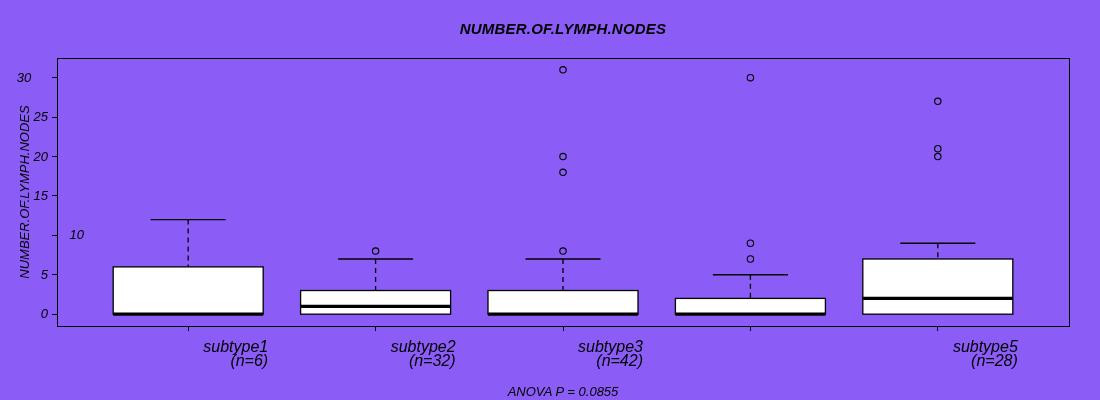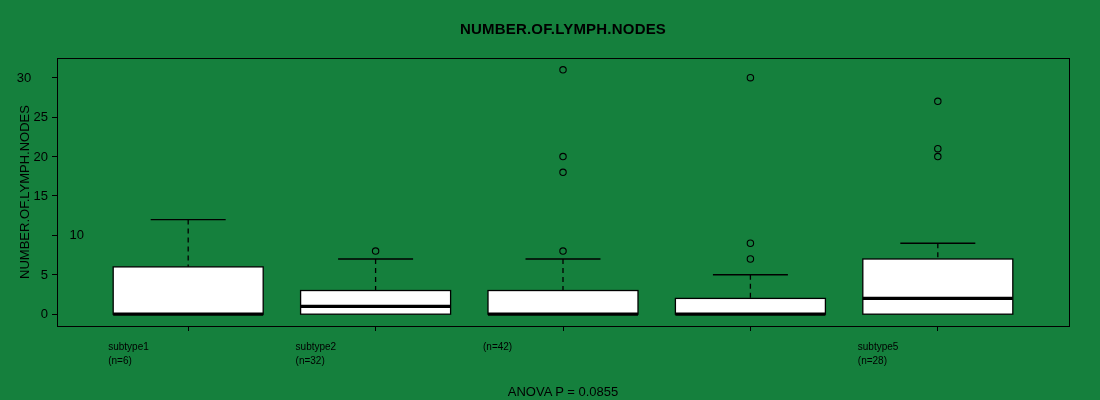--- a/index.html
+++ b/index.html
@@ -1,23 +1,24 @@
 <!DOCTYPE html>
 <html><head>
 <meta charset="utf-8">
 <style>
   html, body { margin: 0; padding: 0; background: #ffffff; }
   .page {
     position: relative;
     width: 1100px;
     height: 400px;
-    background: #15803d;
+    background: #8b5cf6;
     font-family: "Liberation Sans", sans-serif;
     color: #000000;
     overflow: hidden;
+    font-style: italic;
   }
   .chart-title {
     position: absolute;
     left: 57px;
     top: 20px;
     width: 1012px;
     text-align: center;
     font-size: 15px;
     font-weight: bold;
     letter-spacing: 0.2px;
@@ -36,22 +37,22 @@
     left: 0;
     width: 48px;
     text-align: right;
     font-size: 13px;
     line-height: 14px;
   }
   .xlabel {
     position: absolute;
     top: 340px;
     width: 160px;
-    text-align: left;
-    font-size: 10px;
+    text-align: right;
+    font-size: 16px;
     line-height: 13.5px;
   }
   .xlabel span { display: block; }
   .anova {
     position: absolute;
     left: 57px;
     top: 384px;
     width: 1012px;
     text-align: center;
     font-size: 13px;
@@ -119,19 +120,20 @@
     <div class="ytick" style="top: 70.7059px; text-align: center;">30</div>
     <div class="xlabel" style="left: 108.185px;">
       <span>subtype1</span>
       <span>(n=6)</span>
     </div>
     <div class="xlabel" style="left: 295.593px;">
       <span>subtype2</span>
       <span>(n=32)</span>
     </div>
     <div class="xlabel" style="left: 483px;">
+      <span>subtype3</span>
       <span>(n=42)</span>
     </div>
     <div class="xlabel" style="left: 857.815px;">
       <span>subtype5</span>
       <span>(n=28)</span>
     </div>
   </div>
 
 </body></html>

